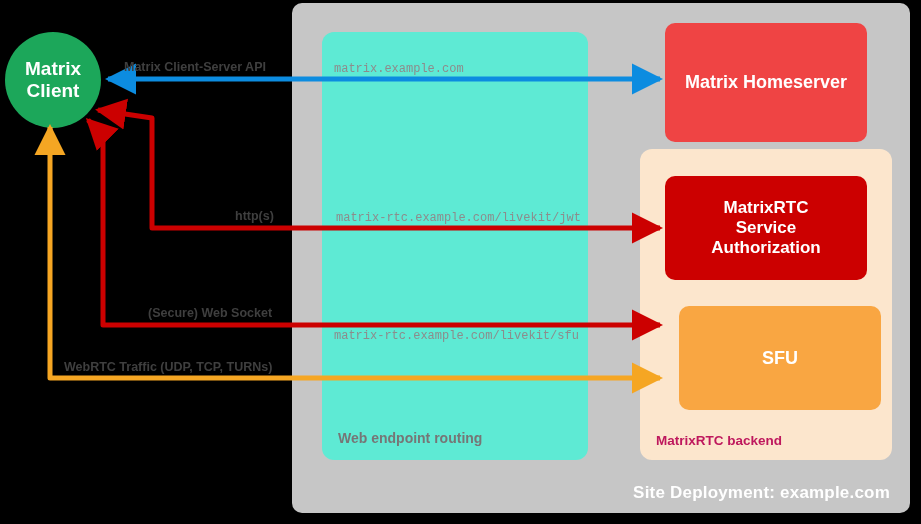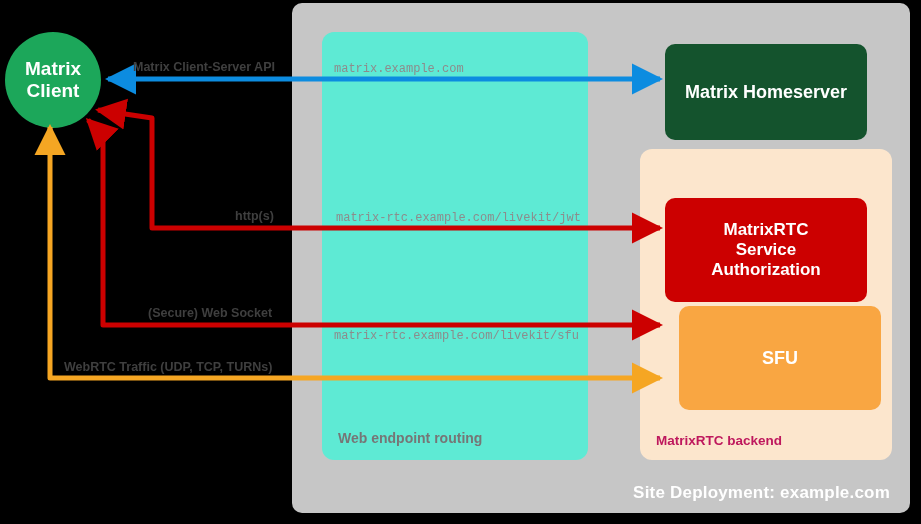--- a/index.html
+++ b/index.html
@@ -95,36 +95,35 @@
     top: 32px;
     width: 96px;
     height: 96px;
     border-radius: 50%;
     background: #1ca75a;
     font-size: 19px;
     text-align: center;
   }
   .homeserver-node {
     left: 665px;
-    top: 44px;
+    top: 23px;
     width: 202px;
-    height: 96px;
-    border-radius: 10px;
-    background: #14532d;
+    height: 119px;
+    border-radius: 10px;
+    background: #ef4444;
     font-size: 18px;
   }
   .authservice-node {
     left: 665px;
     top: 176px;
     width: 202px;
     height: 104px;
     border-radius: 10px;
     background: #cc0000;
     font-size: 17px;
-    margin-top: 22px;
   }
   .sfu-node {
     left: 679px;
     top: 306px;
     width: 202px;
     height: 104px;
     border-radius: 10px;
     background: #f9a642;
     font-size: 18px;
   }
@@ -216,18 +215,18 @@
 
     <line x1="108" y1="79" x2="660" y2="79" stroke="#0c8ce0" stroke-width="5" marker-start="url(#ah-blue-start)" marker-end="url(#ah-blue)"></line>
 
     <path d="M98,110 L152,118 L152,228 L660,228" fill="none" stroke="#cc0000" stroke-width="5" stroke-linejoin="round" marker-start="url(#ah-red-start)" marker-end="url(#ah-red)"></path>
 
     <path d="M88,120 L103,135 L103,325 L660,325" fill="none" stroke="#cc0000" stroke-width="5" stroke-linejoin="round" marker-start="url(#ah-red-start)" marker-end="url(#ah-red)"></path>
 
     <path d="M50,127 L50,378 L660,378" fill="none" stroke="#f5a623" stroke-width="5" stroke-linejoin="round" marker-start="url(#ah-orange-start)" marker-end="url(#ah-orange)"></path>
   </svg>
 
-  <div class="edge-label" style="left:133px; top:60px;">Matrix Client-Server API</div>
+  <div class="edge-label" style="left:124px; top:60px;">Matrix Client-Server API</div>
   <div class="edge-label" style="left:235px; top:209px;">http(s)</div>
   <div class="edge-label" style="left:148px; top:306px;">(Secure) Web Socket</div>
   <div class="edge-label" style="left:64px; top:360px;">WebRTC Traffic (UDP, TCP, TURNs)</div>
 
 </div>
 
 </body></html>

